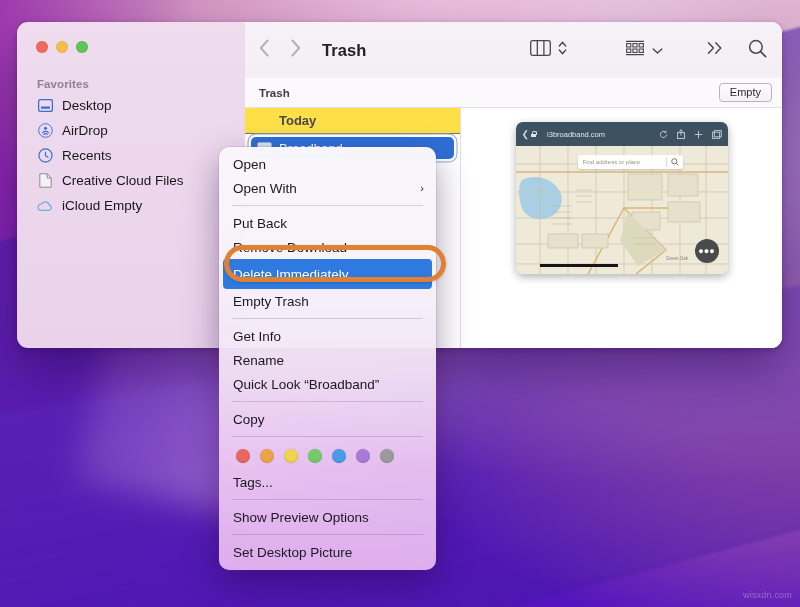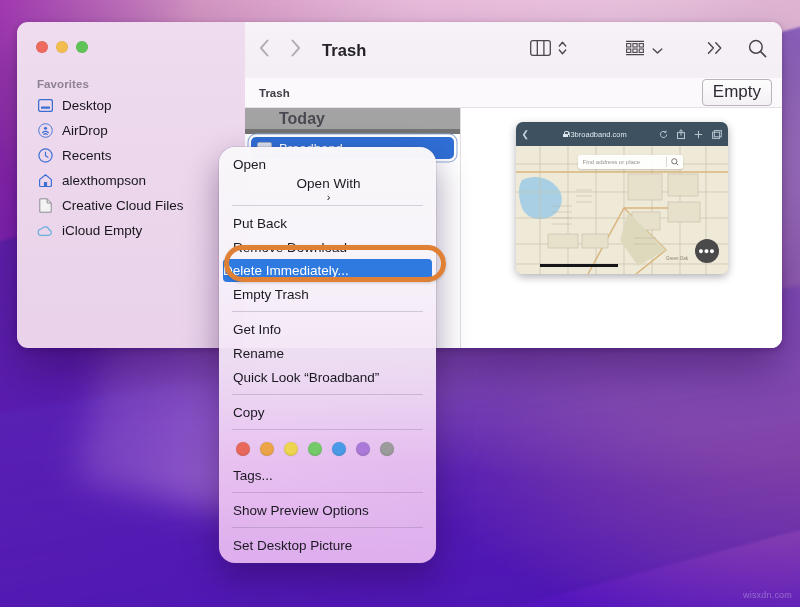--- a/index.html
+++ b/index.html
@@ -105,39 +105,39 @@
   .pathbar {
     height:30px; flex:0 0 30px;
     background:#fbf9fb;
     border-bottom:1px solid #e4e0e6;
     display:flex; align-items:center;
     padding:0 10px 0 14px;
   }
   .pathbar-label { font-size:11.5px; font-weight:bold; color:#403c45; }
   .pathbar .tb-spacer { flex:1; }
   .empty-btn {
-    font-size:17px; color:#2e2a33;
+    font-size:11px; color:#2e2a33;
     border:1px solid #b9b3bd; border-radius:4px;
     background:linear-gradient(180deg,#fdfcfd,#f4f1f5);
     padding:2px 10px 3px; line-height:1.15;
   }
 
   .content { flex:1; display:flex; min-height:0; }
   .filelist {
     width:216px; flex:0 0 216px;
     border-right:1px solid #e2dee4;
     background:#ffffff;
     padding-top:0;
   }
   .group-head {
     height:26px; display:flex; align-items:center;
     padding-left:34px;
-    font-size:16px; font-weight:bold; color:#4c4851;
-    border-bottom:5px solid #737373;
-    background:#a3a3a3;
+    font-size:13px; font-weight:bold; color:#4c4851;
+    border-bottom:1px solid #737373;
+    background:#fde047;
   }
   .file-row {
     margin:3px 6px 0 6px; height:22px;
     display:flex; align-items:center; gap:7px;
     padding-left:6px;
     border-radius:5px;
     background:#2f6fd6;
     color:#ffffff;
     font-size:13px;
     box-shadow:0 0 0 2.5px #ffffff, 0 0 0 3.5px #8ea9d6;
@@ -172,22 +172,22 @@
     background:#ece7d8;
     position:relative;
   }
   .shot-chrome {
     height:24px; background:#3d5160;
     display:flex; align-items:center; gap:0;
     padding:0 6px; position:relative;
   }
   .shot-back { color:#c6d2da; font-size:9px; margin-right:2px; }
   .shot-url {
-    flex:1; display:flex; align-items:center; justify-content:center;
-    gap:1px; font-size:7.5px; color:#dfe7ec;
+    flex:1; display:flex; align-items:center; justify-content:flex-start;
+    gap:11px; font-size:7.5px; color:#dfe7ec;
   }
   .lock { width:5px; height:6px; position:relative; }
   .lock::before {
     content:""; position:absolute; left:0; bottom:0; width:5px; height:3.5px;
     background:#dfe7ec; border-radius:.5px;
   }
   .lock::after {
     content:""; position:absolute; left:1px; top:0; width:3px; height:3px;
     border:.8px solid #dfe7ec; border-bottom:none; border-radius:2px 2px 0 0;
   }
@@ -211,46 +211,46 @@
     display:flex; align-items:center; justify-content:center;
   }
   .chatbubble span { color:#fff; font-size:9px; line-height:1; }
   .scalebar {
     position:absolute; left:24px; bottom:7px; width:78px; height:3px; background:#16161a;
   }
 
   
   #ctxmenu {
     position:absolute; left:219px; top:147px; width:217px;
-    border-radius:16px;
+    border-radius:10px;
     background:linear-gradient(180deg,
         rgba(249,247,250,.985) 0%,
         rgba(247,243,249,.97) 26%,
         rgba(243,228,246,.95) 52%,
         rgba(238,200,243,.93) 76%,
         rgba(234,186,242,.92) 100%);
     box-shadow:0 14px 34px rgba(35,0,60,.40), 0 0 0 .5px rgba(120,90,140,.28);
     padding:5px 0 6px;
     overflow:hidden;
     font-size:13.5px; color:#1a1820;
     z-index:20;
   }
   #ctxmenu-inner { position:relative; }
   .mi {
     height:24px; display:flex; align-items:center;
     padding:0 12px 0 14px;
     white-space:nowrap;
   }
-  .mi.has-sub { justify-content:space-between;flex-direction:column; }
+  .mi.has-sub { justify-content:space-between; }
   .mi .sub-arrow { font-size:11px; color:#262230; }
   .mi.sel {
     background:#2f7ae0;
     color:#ffffff;
-    margin:0 4px; padding-left:0; border-radius:4px;
-    height:23px;
+    margin:0 4px; padding-left:10px; border-radius:4px;
+    height:30px;
   }
   .sep { height:1px; background:rgba(120,100,135,.28); margin:5px 13px; }
   .tagrow { display:flex; align-items:center; gap:10px; padding:7px 0 7px 17px; }
   .dot { width:14px; height:14px; border-radius:50%; box-shadow:inset 0 -1px 2px rgba(0,0,0,.12), 0 0 0 .5px rgba(0,0,0,.07); }
 
   
   #annot {
     position:absolute; left:224px; top:245px; width:222px; height:37px;
     border:5px solid #e08035; border-radius:20px;
     z-index:30; pointer-events:none;
@@ -311,29 +311,20 @@
       <span class="sb-ico">
         <svg width="15" height="15" viewBox="0 0 15 15">
             <circle cx="7.5" cy="7.5" r="6.6" fill="none" stroke="#3b6fd4" stroke-width="1.2"></circle>
             <path d="M7.5 4.2v3.6l2.5 1.5" fill="none" stroke="#3b6fd4" stroke-width="1.2" stroke-linecap="round" stroke-linejoin="round"></path>
           </svg>
       </span>
       <span>Recents</span>
     </div>
 
 
-    <div class="sb-item">
-      <span class="sb-ico">
-        <svg width="15" height="15" viewBox="0 0 15 15">
-            <path d="M1.6 6.6 7.5 1.8l5.9 4.8v6.2a.7.7 0 0 1-.7.7H2.3a.7.7 0 0 1-.7-.7z" fill="none" stroke="#3b6fd4" stroke-width="1.2" stroke-linejoin="round"></path>
-            <rect x="5.9" y="9" width="3.2" height="4.4" fill="#3b6fd4"></rect>
-          </svg>
-      </span>
-      <span>alexthompson</span>
-    </div>
 
     <div class="sb-item">
       <span class="sb-ico">
         <svg width="13" height="15" viewBox="0 0 13 15">
             <path d="M.8.8h7.4L12.2 5v9.2H.8z" fill="#f3f3f4" stroke="#8d8d95" stroke-width="1"></path>
             <path d="M8.2.8V5h4" fill="none" stroke="#8d8d95" stroke-width="1"></path>
           </svg>
       </span>
       <span>Creative Cloud Files</span>
     </div>

